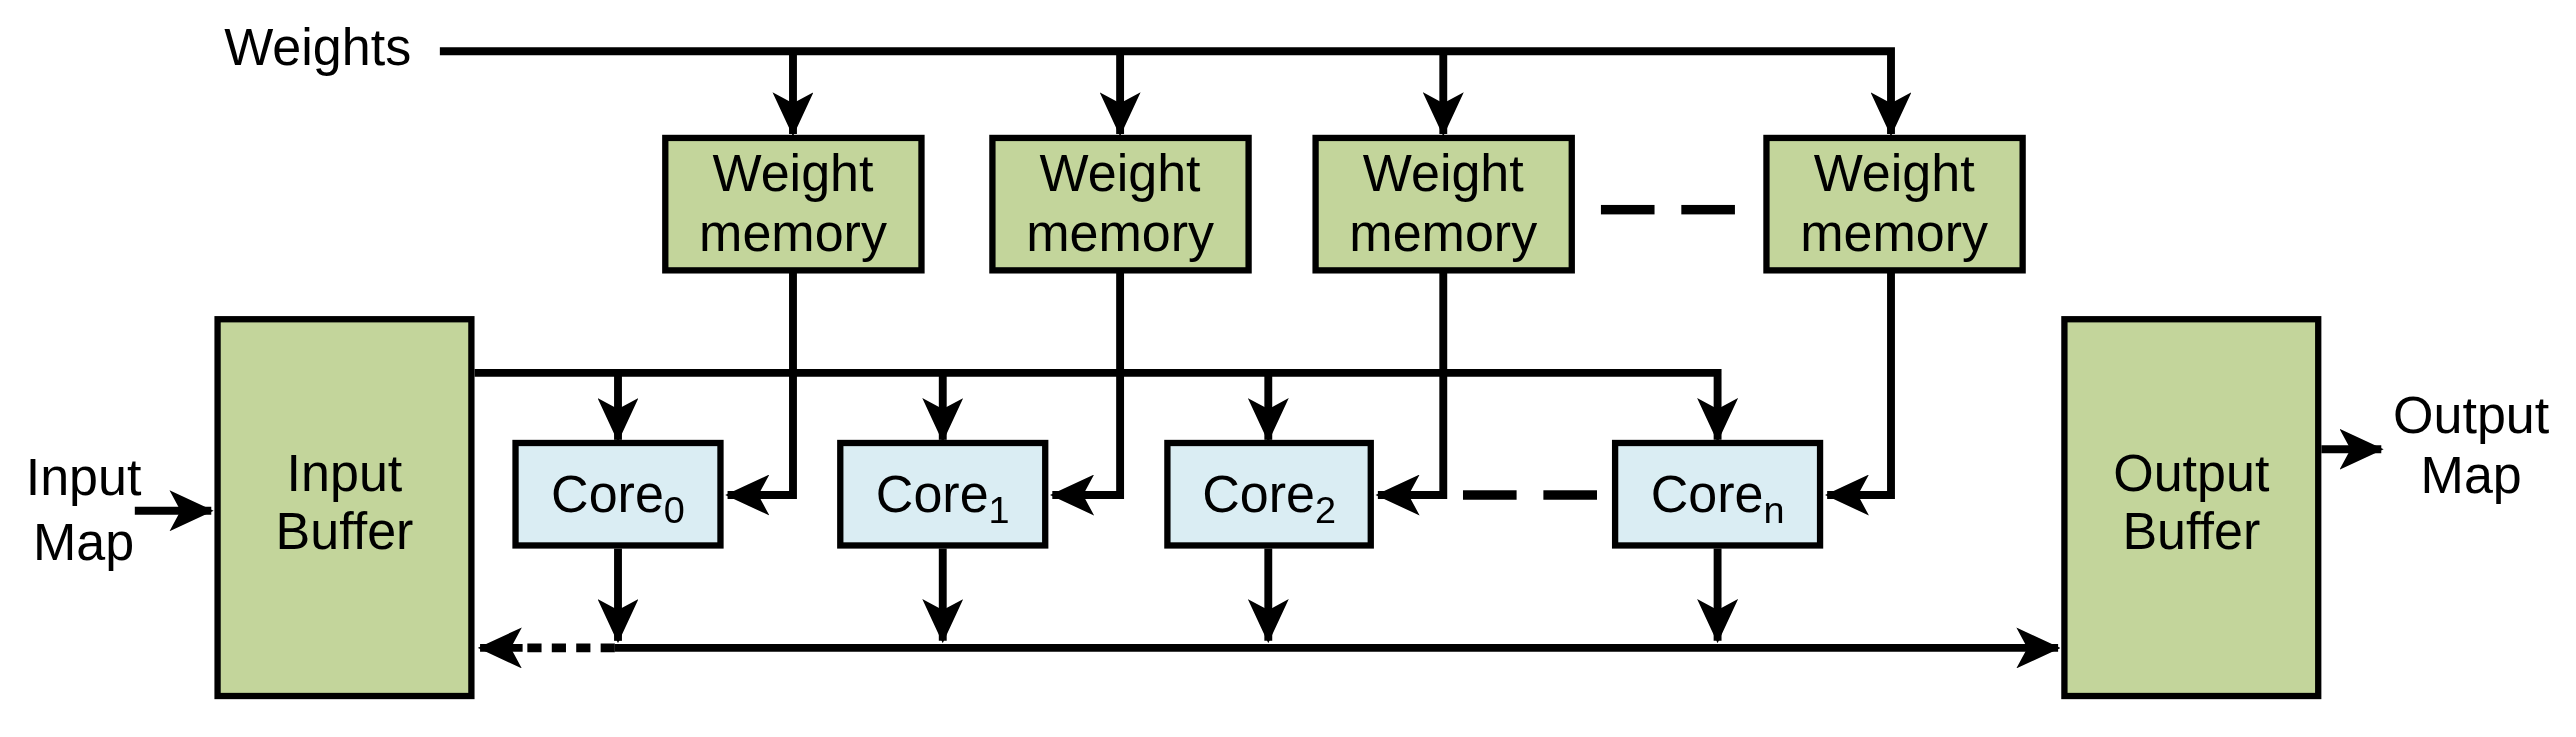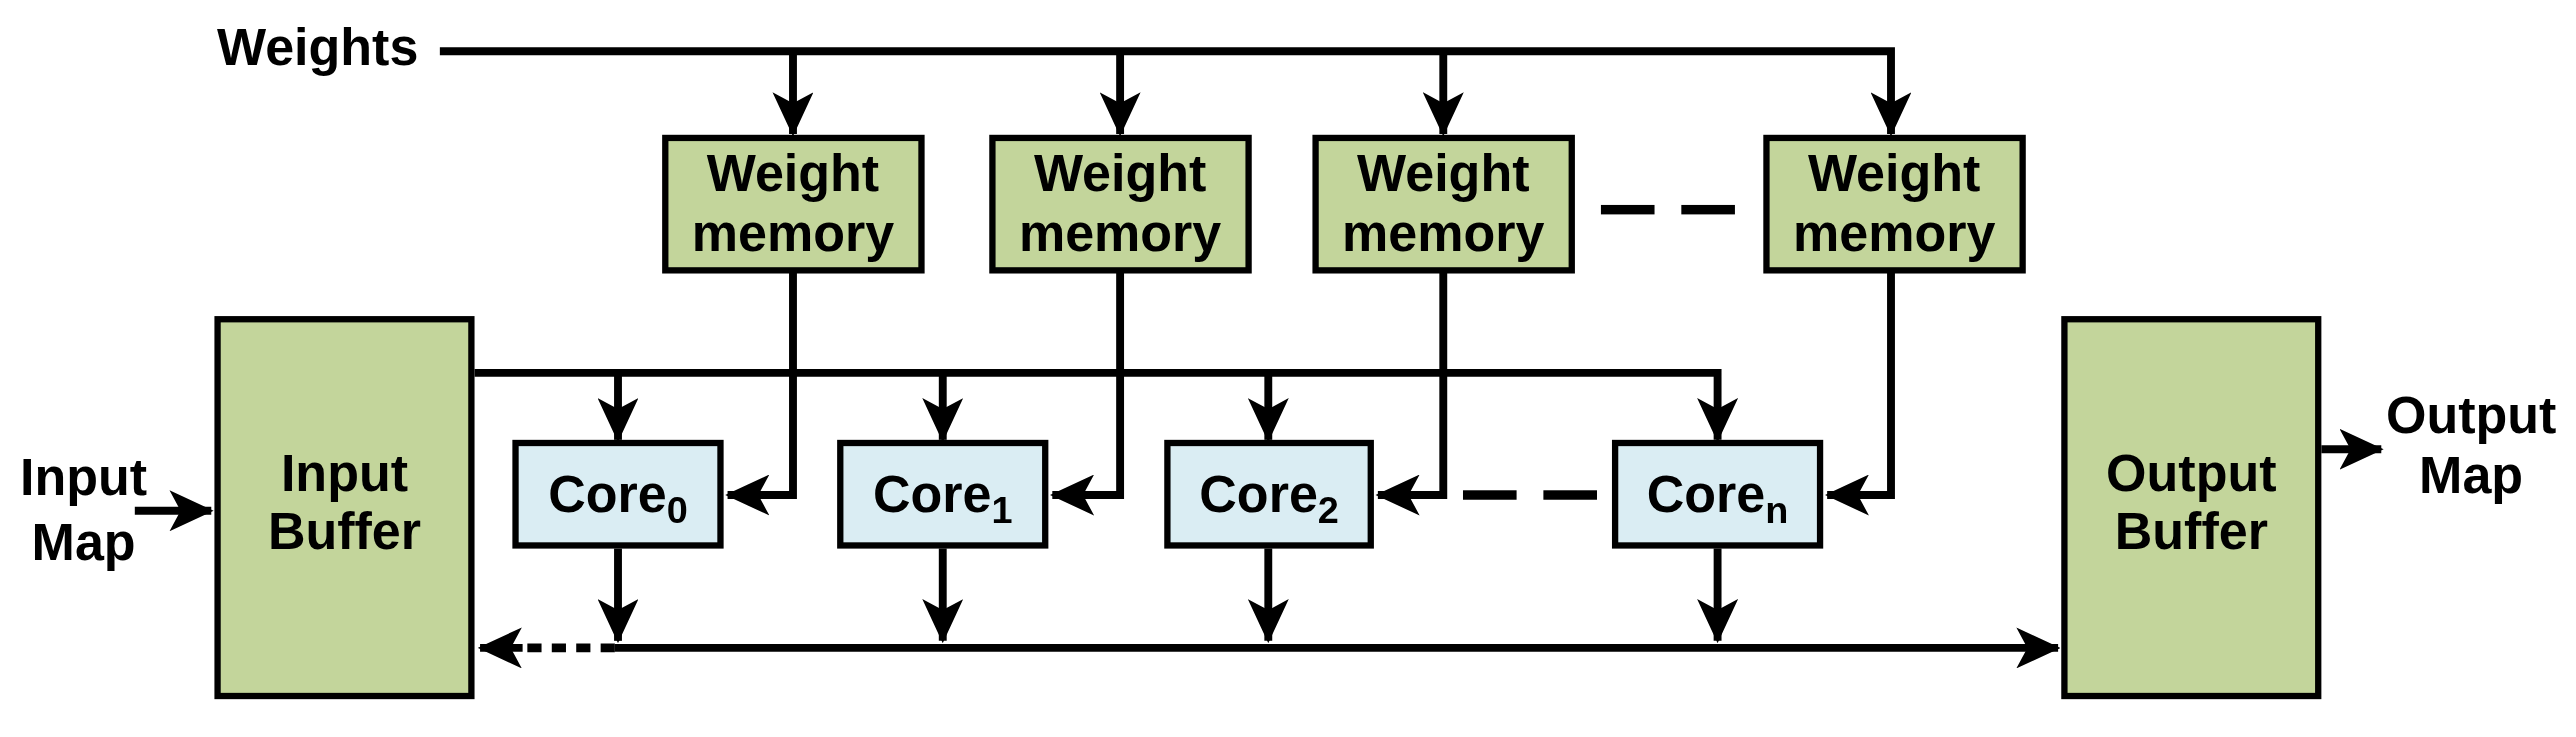--- a/index.html
+++ b/index.html
@@ -1,16 +1,16 @@
 <!DOCTYPE html>
 <html style="font-size:12.6px"><head>
 <meta charset="utf-8">
 <style>
   html,body{margin:0;padding:0;background:#ffffff;}
-  .stage{position:relative;width:2576px;height:737px;background:#ffffff;overflow:hidden;font-weight:bold;}
+  .stage{position:relative;width:2576px;height:737px;background:#ffffff;overflow:hidden;}
   svg{display:block;}
   .lbl{font-family:"Liberation Sans","DejaVu Sans",sans-serif;font-size:66px;fill:#000000;}
   .sub{font-size:48px;}
   .wire{stroke:#000000;stroke-width:10;fill:none;}
   .wire-dotted{stroke:#000000;stroke-width:11;fill:none;stroke-dasharray:18 13;}
   .boxline{stroke:#000000;stroke-width:8;}
   .dashbar{fill:#000000;}
 </style>
 </head>
 <body>

